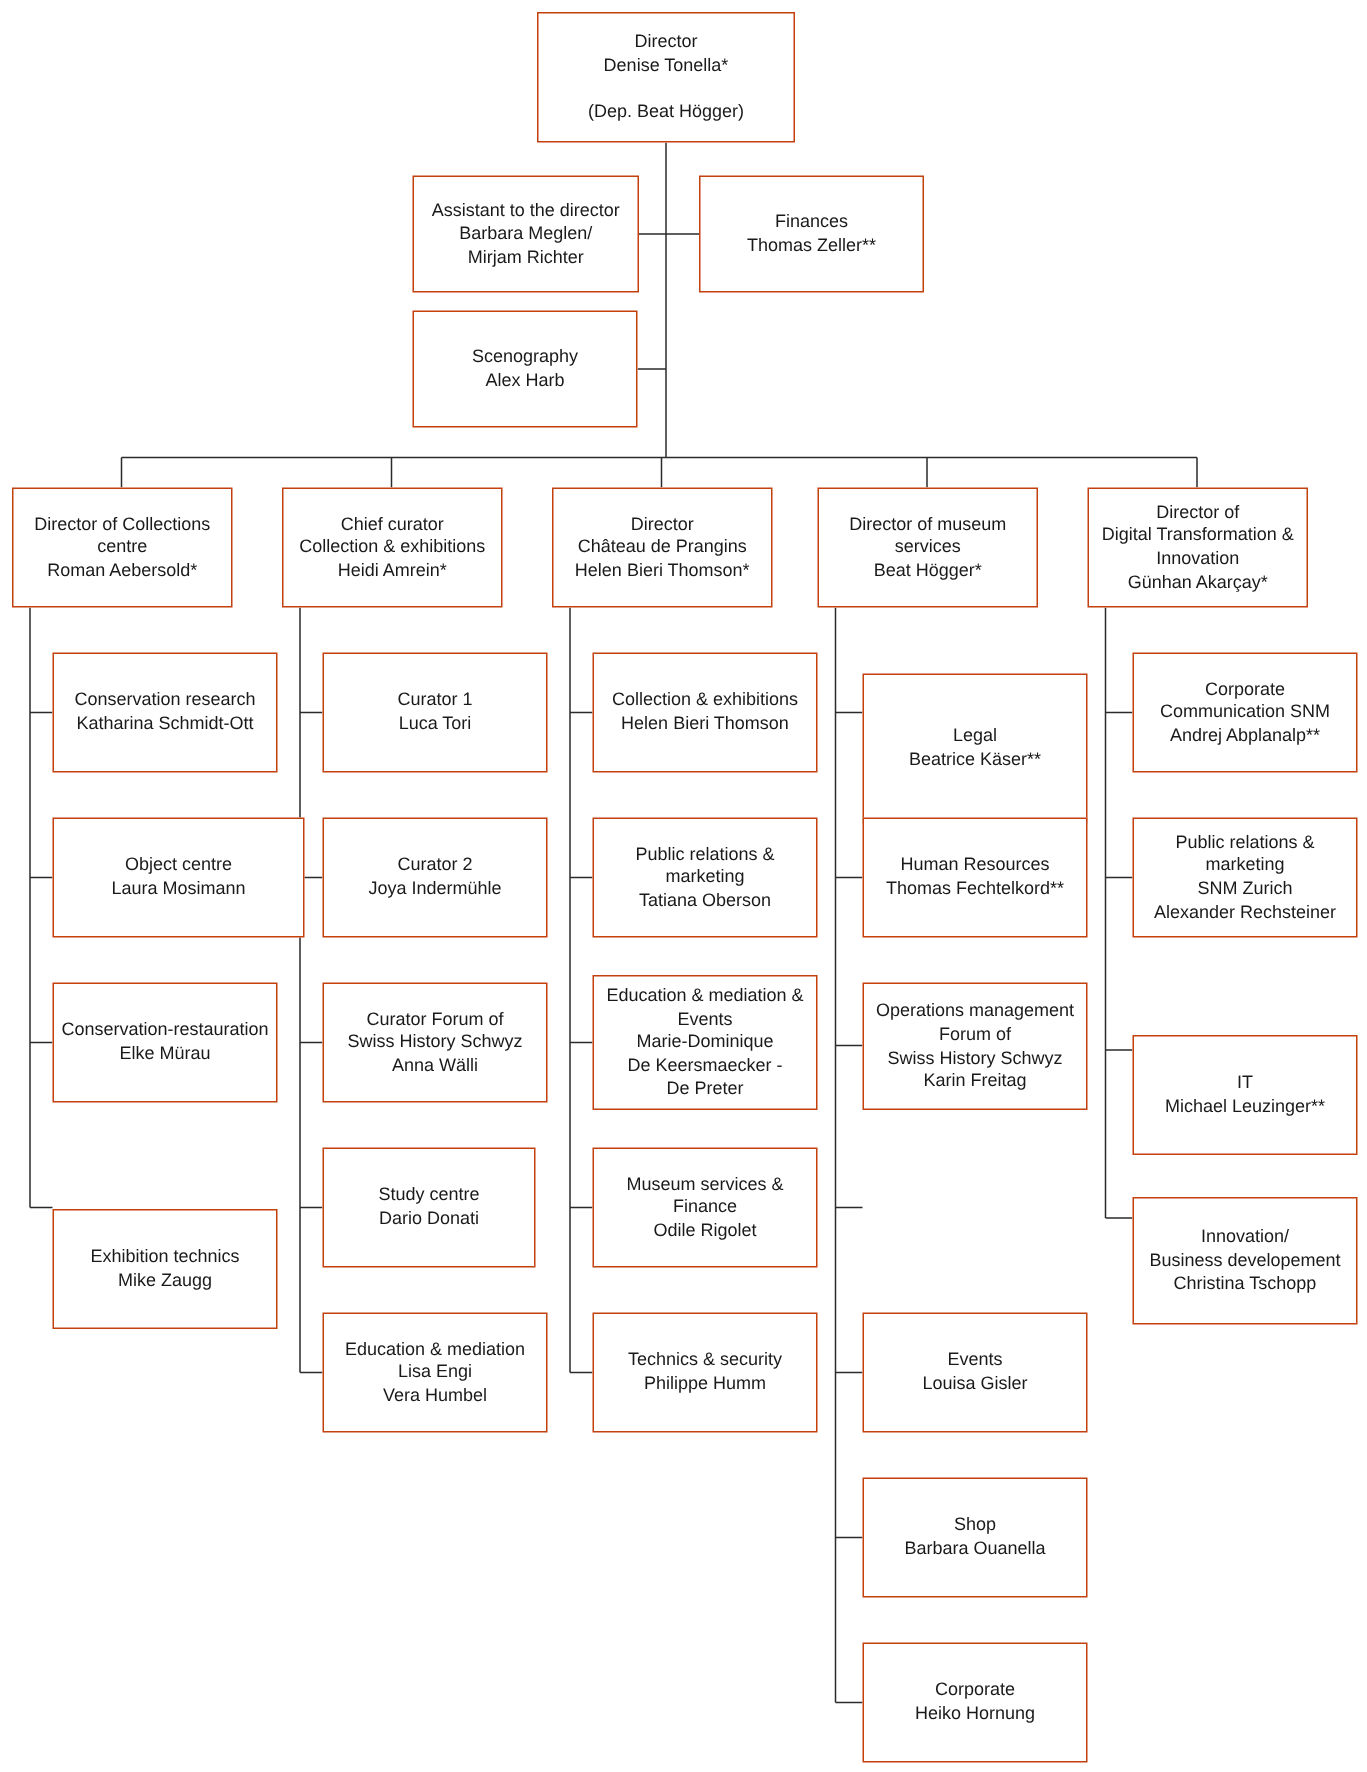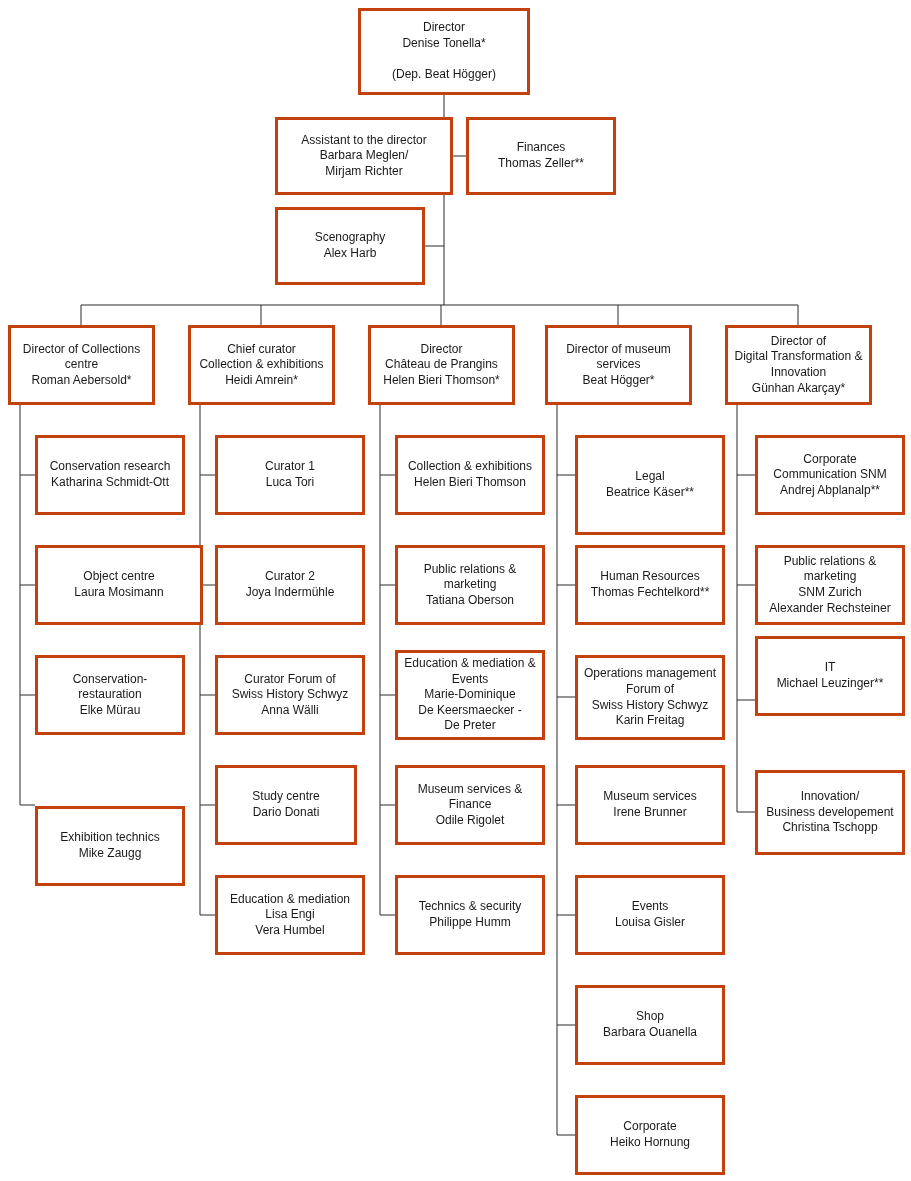--- a/index.html
+++ b/index.html
@@ -17,21 +17,21 @@
     left: 0; top: 0;
     width: 911px; height: 1181px;
   }
   svg.wires path {
     stroke: #2b2b2b;
     stroke-width: 1;
     fill: none;
   }
   .node {
     position: absolute;
-    border: 3px solid #c2410c;
+    border: 1px solid #c2410c;
     background: #ffffff;
     display: flex;
     align-items: center;
     justify-content: center;
     text-align: center;
     white-space: pre-line;
     font-size: 12px;
     line-height: 1.3;
     color: #1a1a1a;
     padding: 3px;
@@ -55,21 +55,21 @@
 
     <path d="M557 405 V1135 M557 475 H575 M557 585 H575 M557 697 H575 M557 805 H575 M557 915 H575 M557 1025 H575 M557 1135 H575"></path>
 
     <path d="M737 405 V812 M737 475 H755 M737 585 H755 M737 700 H755 M737 812 H755"></path>
   </svg>
 
   <div class="node" style="left:358px;top:8px;width:172px;height:87px">Director
 Denise Tonella*
 
 (Dep. Beat Högger)</div>
-  <div class="node" style="left:275px;top:117px;width:178px;height:78px">Assistant to the director
+  <div class="node" style="left:275px;top:117px;width:151px;height:78px">Assistant to the director
 Barbara Meglen/
 Mirjam Richter</div>
   <div class="node" style="left:466px;top:117px;width:150px;height:78px">Finances
 Thomas Zeller**</div>
   <div class="node" style="left:275px;top:207px;width:150px;height:78px">Scenography
 Alex Harb</div>
 
   <div class="node" style="left:8px;top:325px;width:147px;height:80px">Director of Collections
 centre
 Roman Aebersold*</div>
@@ -118,43 +118,41 @@
 Events
 Marie-Dominique
 De Keersmaecker -
 De Preter</div>
   <div class="node" style="left:395px;top:765px;width:150px;height:80px">Museum services &amp;
 Finance
 Odile Rigolet</div>
   <div class="node" style="left:395px;top:875px;width:150px;height:80px">Technics &amp; security
 Philippe Humm</div>
 
-  <div class="node" style="left:575px;top:435px;width:150px;height:100px">Legal
+  <div class="node" style="left:575px;top:449px;width:150px;height:100px">Legal
 Beatrice Käser**</div>
   <div class="node" style="left:575px;top:545px;width:150px;height:80px">Human Resources
 Thomas Fechtelkord**</div>
   <div class="node" style="left:575px;top:655px;width:150px;height:85px">Operations management
 Forum of
 Swiss History Schwyz
 Karin Freitag</div>
-  <div class="node" style="left:575px;top:765px;width:150px;height:80px">Museum services
-Irene Brunner</div>
   <div class="node" style="left:575px;top:875px;width:150px;height:80px">Events
 Louisa Gisler</div>
   <div class="node" style="left:575px;top:985px;width:150px;height:80px">Shop
 Barbara Ouanella</div>
   <div class="node" style="left:575px;top:1095px;width:150px;height:80px">Corporate
 Heiko Hornung</div>
 
   <div class="node" style="left:755px;top:435px;width:150px;height:80px">Corporate
 Communication SNM
 Andrej Abplanalp**</div>
   <div class="node" style="left:755px;top:545px;width:150px;height:80px">Public relations &amp;
 marketing
 SNM Zurich
 Alexander Rechsteiner</div>
-  <div class="node" style="left:755px;top:636px;width:150px;height:80px">IT
+  <div class="node" style="left:755px;top:690px;width:150px;height:80px">IT
 Michael Leuzinger**</div>
-  <div class="node" style="left:755px;top:770px;width:150px;height:85px">Innovation/
+  <div class="node" style="left:755px;top:798px;width:150px;height:85px">Innovation/
 Business developement
 Christina Tschopp</div>
 
 </div>
 
 </body></html>

